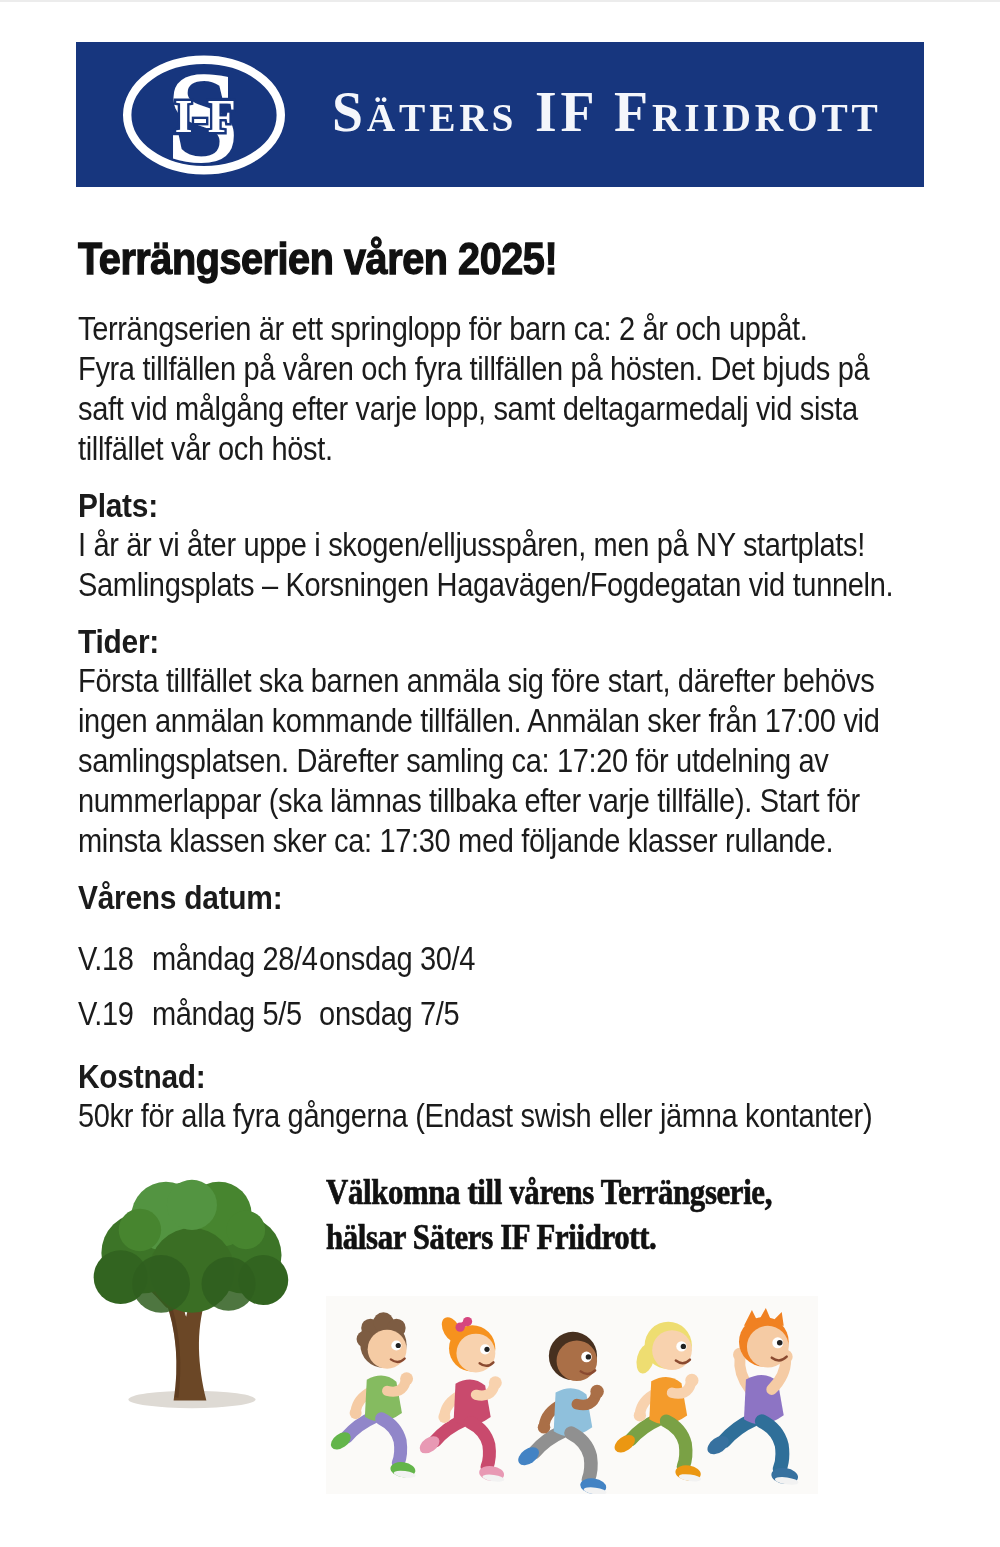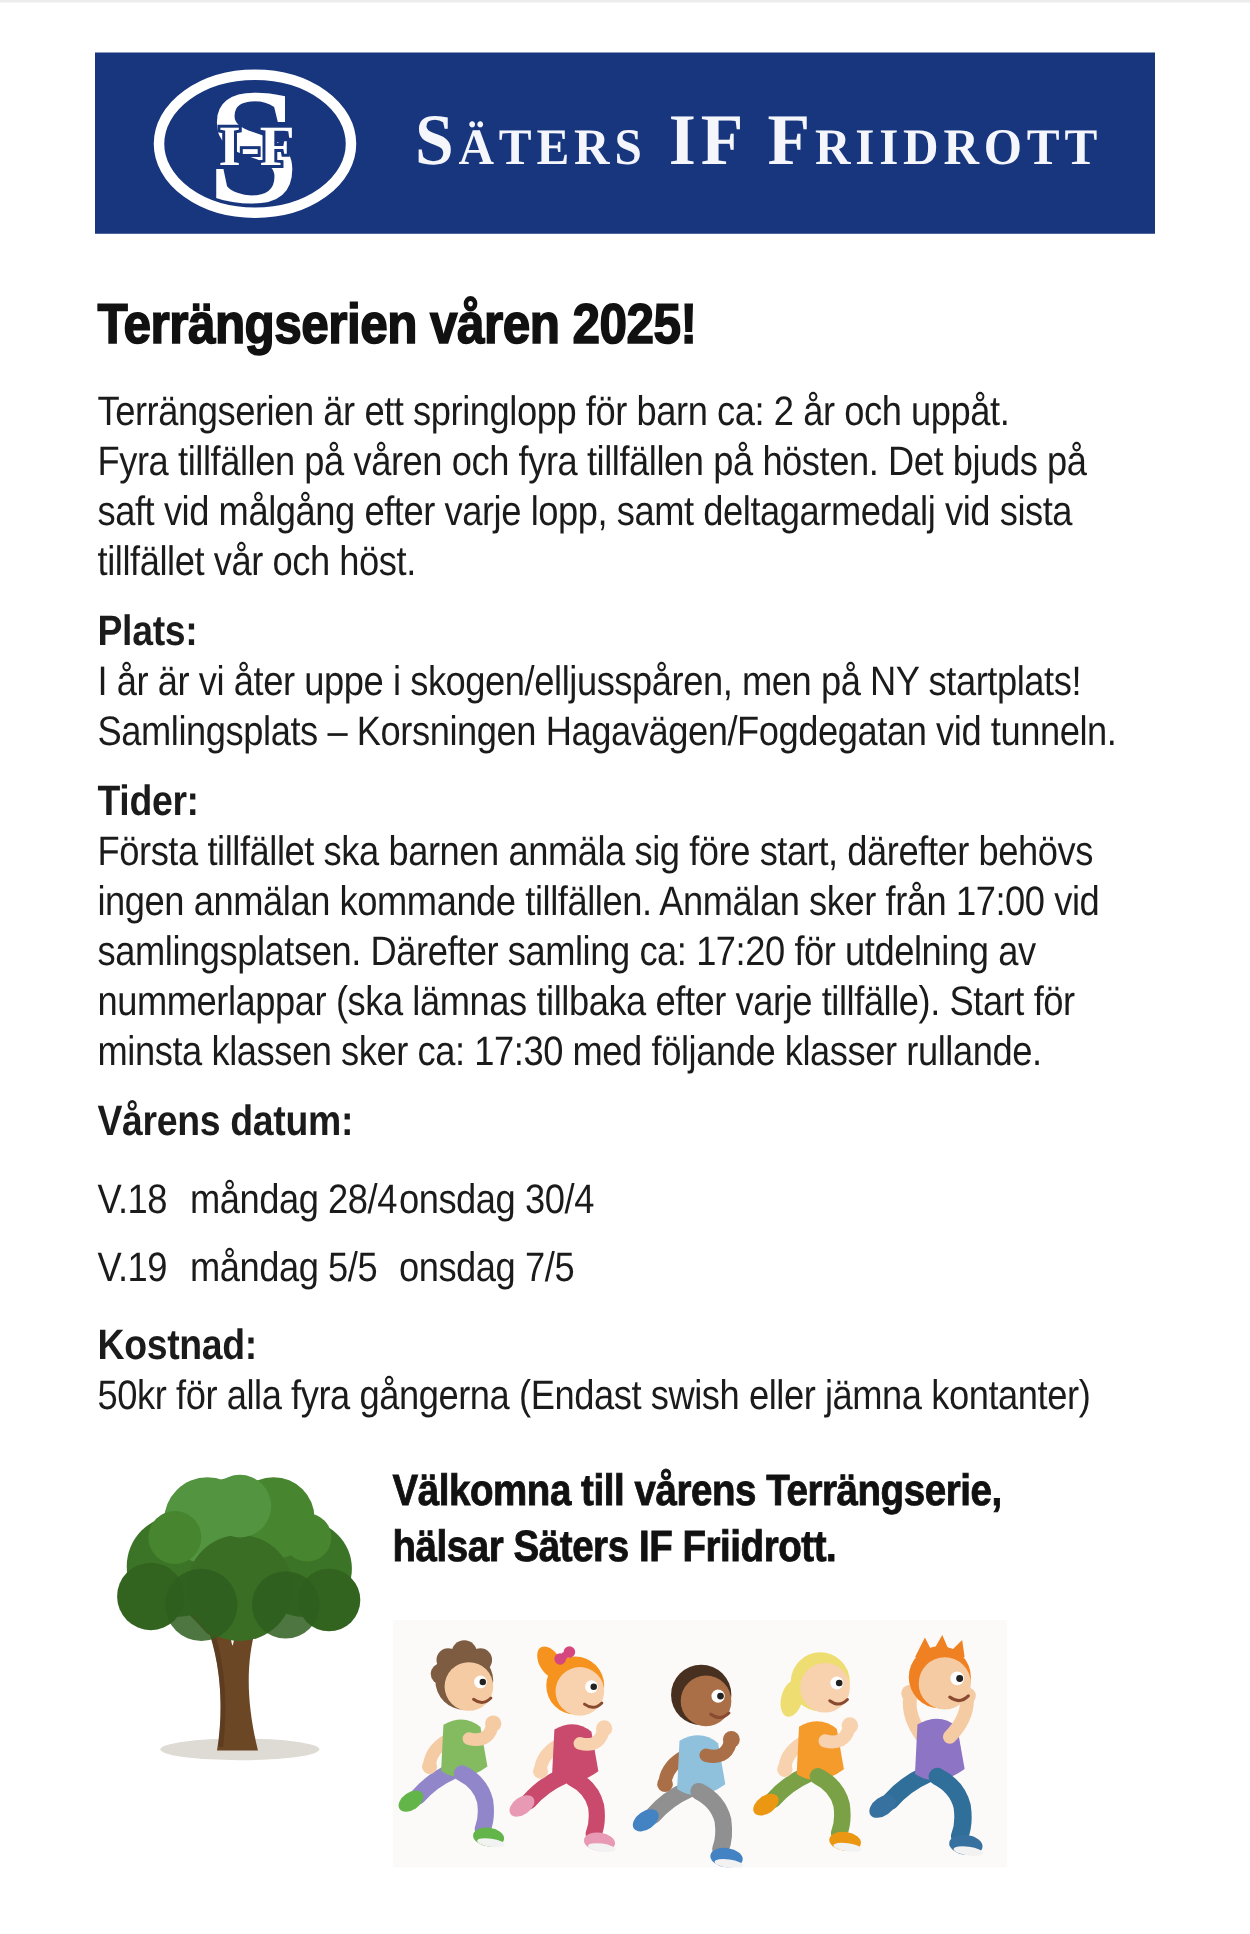--- a/index.html
+++ b/index.html
@@ -53,21 +53,21 @@
   .daterow + .daterow{margin-top:15px;}
   .col-week{width:84px;flex:0 0 auto;}
   .col-day1{width:190px;flex:0 0 auto;}
   
   .closing{
     margin:40px 0 0 84px;
     display:flex;
     align-items:flex-start;
   }
   .tree-wrap{flex:0 0 auto;}
-  .closing-right{margin-left:18px;margin-top:-6px;}
+  .closing-right{margin-left:30px;margin-top:-6px;font-family:Liberation Serif, serif;}
   .closing-text{
     font-size:35px;line-height:45px;font-weight:700;
     letter-spacing:-0.4px;
     -webkit-text-stroke:0.7px #111;
     color:#111;
     white-space:nowrap;
   }
   .children-wrap{margin-top:36px;}
 </style>
 </head>

